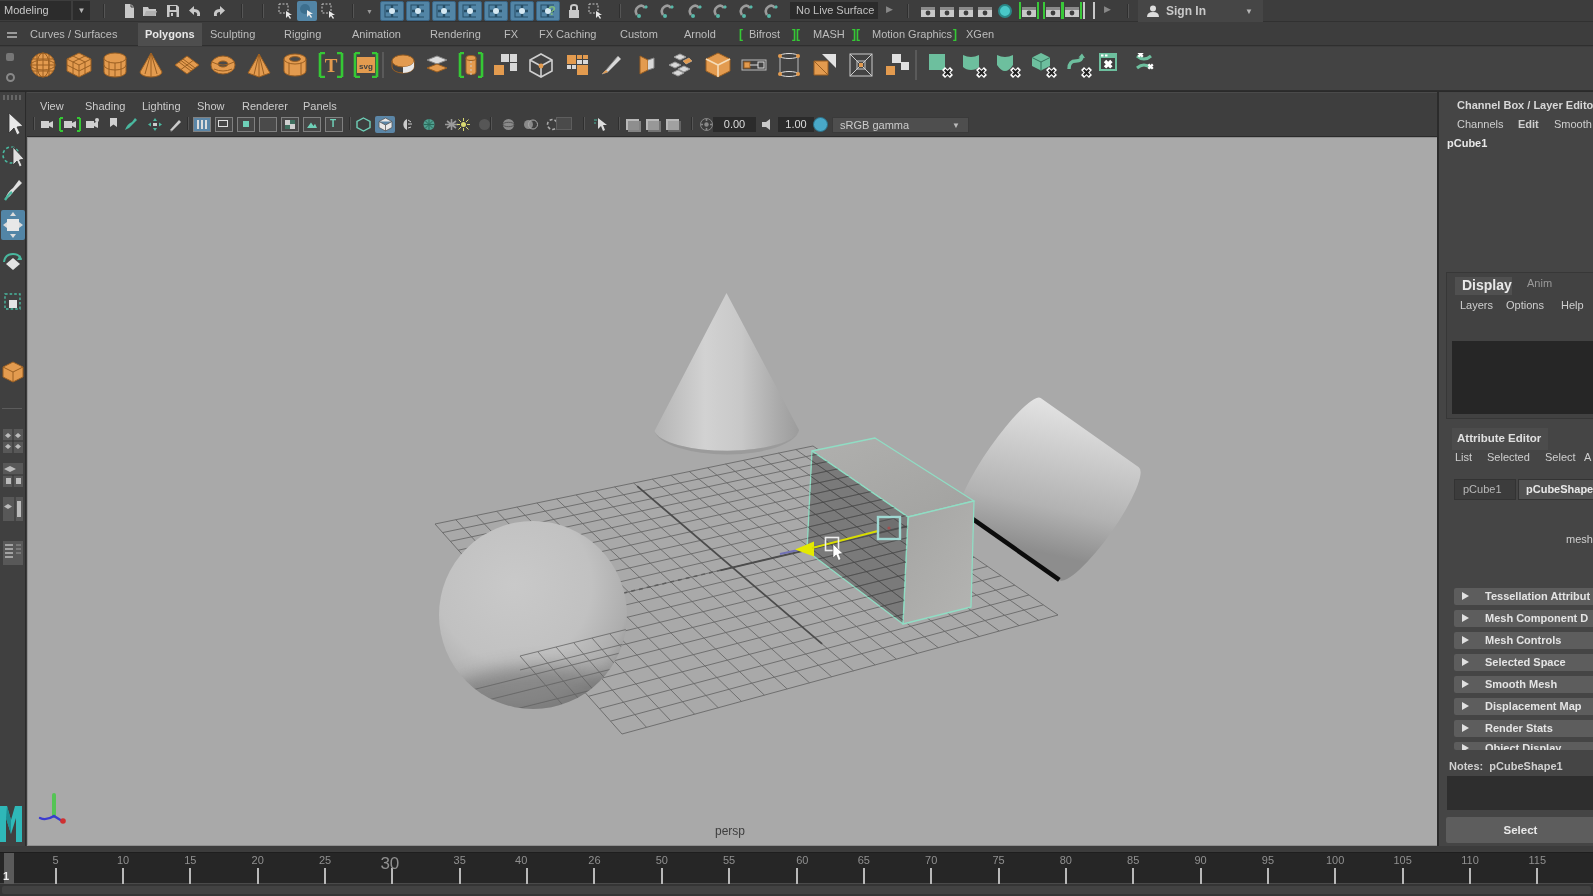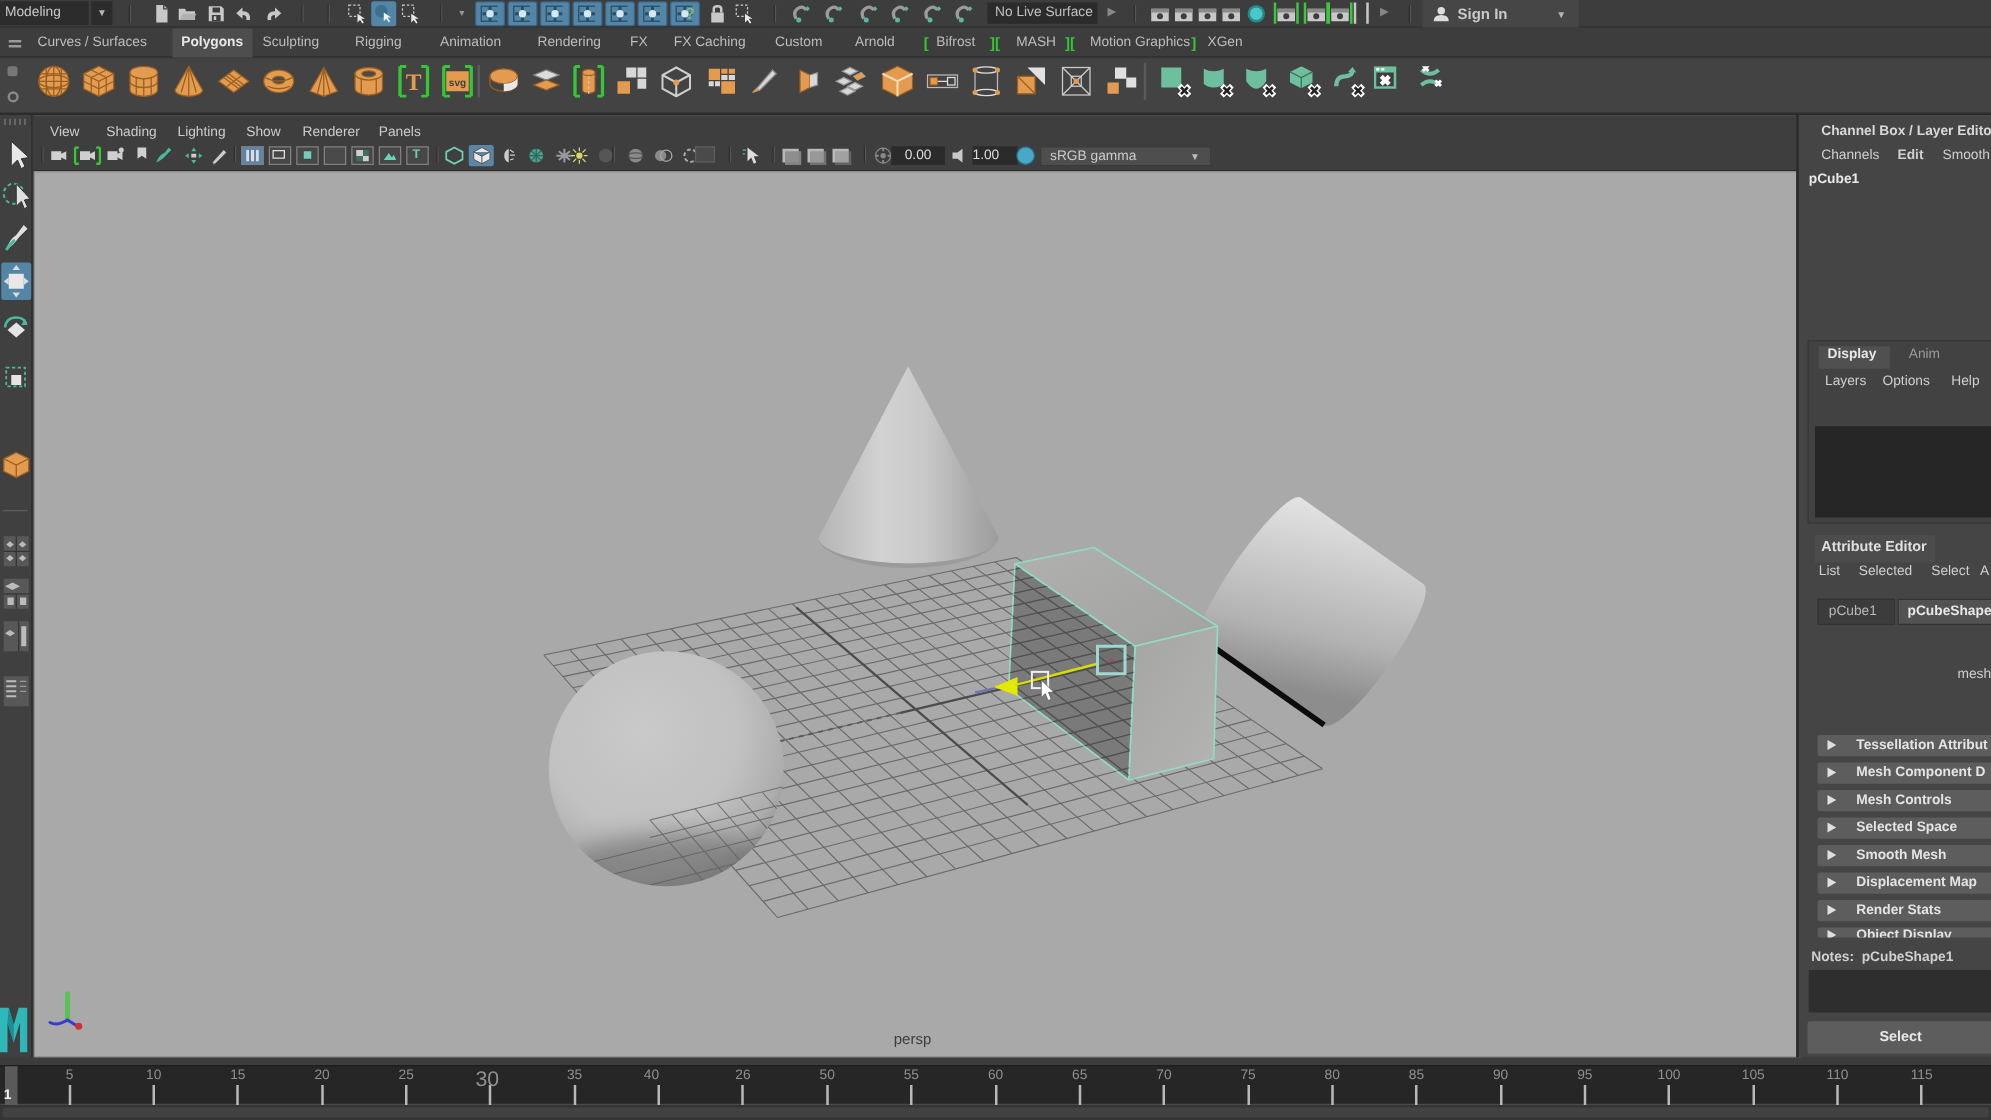--- a/index.html
+++ b/index.html
@@ -558,21 +558,21 @@
     <div style="position:absolute;left:664px;top:24px;width:2px;height:13px;background:#2f2f2f;border-right:1px solid #555"></div>
     <svg style="position:absolute;left:671px;top:24px" width="17" height="15" viewBox="0 0 17 15">
       <circle cx="8.5" cy="7.5" r="6" fill="#3b3b3b" stroke="#888"></circle>
       <circle cx="8.5" cy="7.5" r="2.2" fill="#888"></circle>
       <path d="M8.5 1.5 V4 M8.5 11 V13.5 M2.5 7.5 H5 M12 7.5 H14.5" stroke="#888" stroke-width="1.6"></path>
     </svg>
     <div style="position:absolute;left:686px;top:24px;width:43px;height:15px;background:#2b2b2b;color:#dcdcdc;font-size:11px;line-height:15px;text-align:center">0.00</div>
     <svg style="position:absolute;left:733px;top:24px" width="15" height="15" viewBox="0 0 15 15">
       <path d="M2 5 h4 l4 -3 v11 l-4 -3 h-4 Z" fill="#c8c8c8"></path>
     </svg>
-    <div style="position:absolute;left:751px;top:24px;width:36px;height:15px;background:#2b2b2b;color:#dcdcdc;font-size:11px;line-height:15px;text-align:left">1.00</div>
+    <div style="position:absolute;left:751px;top:24px;width:36px;height:15px;background:#2b2b2b;color:#dcdcdc;font-size:11px;line-height:15px;text-align:center">1.00</div>
     <div style="position:absolute;left:786px;top:24px;width:15px;height:15px;border-radius:50%;background:#49a8c8;border:1px solid #2a7088"></div>
     <div style="position:absolute;left:805px;top:24px;width:137px;height:16px;background:#4e4e4e;border:1px solid #3a3a3a;color:#ccc;font-size:11px;line-height:15px;padding-left:7px">sRGB gamma</div>
     <div style="position:absolute;left:925px;top:28px;color:#bbb;font-size:8px">▼</div>
   </div>
 <div style="position:absolute;left:27px;top:137px;width:1414px;height:709px;background:#a9a9a9;box-shadow:inset 0 0 0 1px #8f8f8f"></div>
 
 <svg width="1416" height="709" viewBox="0 0 1416 709" style="position:absolute;left:27px;top:137px">
 <defs>
   <radialGradient id="sph" cx="40%" cy="34%" r="75%">
     <stop offset="0%" stop-color="#c9c9c9"></stop>
@@ -669,21 +669,21 @@
 </g>
 </svg>
 <div style="position:absolute;left:1437px;top:92px;width:156px;height:754px;background:#454545;border-left:2px solid #2b2b2b">
     <div style="position:absolute;left:18px;top:7px;font-size:11px;color:#d8d8d8;font-weight:bold;white-space:nowrap;">Channel Box / Layer Editor</div>
     <div style="position:absolute;left:18px;top:26px;font-size:11px;color:#cfcfcf;white-space:nowrap;">Channels</div>
     <div style="position:absolute;left:79px;top:26px;font-size:11px;color:#cfcfcf;white-space:nowrap;font-weight:bold;">Edit</div>
     <div style="position:absolute;left:115px;top:26px;font-size:11px;color:#cfcfcf;white-space:nowrap;">Smooth</div>
     <div style="position:absolute;left:8px;top:45px;font-size:11px;color:#e8e8e8;font-weight:bold;white-space:nowrap;">pCube1</div>
     <div style="position:absolute;left:7px;top:180px;width:149px;height:147px;background:#424242;border:1px solid #373737">
       <div style="position:absolute;left:8px;top:4px;width:57px;height:18px;background:#505050"></div>
-      <div style="position:absolute;left:15px;top:4px;font-size:11px;color:#e8e8e8;font-weight:bold;white-space:nowrap;">Display</div>
+      <div style="position:absolute;left:15px;top:4px;font-size:14px;color:#e8e8e8;font-weight:bold;white-space:nowrap;">Display</div>
       <div style="position:absolute;left:80px;top:4px;font-size:11px;color:#9a9a9a;white-space:nowrap;">Anim</div>
       <div style="position:absolute;left:13px;top:26px;font-size:11px;color:#cfcfcf;white-space:nowrap;">Layers</div>
       <div style="position:absolute;left:59px;top:26px;font-size:11px;color:#cfcfcf;white-space:nowrap;">Options</div>
       <div style="position:absolute;left:114px;top:26px;font-size:11px;color:#cfcfcf;white-space:nowrap;">Help</div>
       <div style="position:absolute;left:5px;top:68px;width:144px;height:73px;background:#262626"></div>
     </div>
     <div style="position:absolute;left:13px;top:336px;width:96px;height:22px;background:#4c4c4c"></div>
     <div style="position:absolute;left:18px;top:340px;font-size:11.5px;color:#e0e0e0;font-weight:bold;white-space:nowrap;">Attribute Editor</div>
     <div style="position:absolute;left:16px;top:359px;font-size:11px;color:#cfcfcf;white-space:nowrap;">List</div>
     <div style="position:absolute;left:48px;top:359px;font-size:11px;color:#cfcfcf;white-space:nowrap;">Selected</div>
@@ -748,21 +748,21 @@
       <div style="position:absolute;left:447.7px;top:1px;width:24px;text-align:center;font-size:11px;color:#909090">35</div>
       <div style="position:absolute;left:526.1px;top:15px;width:2px;height:17px;background:#b8b8b8"></div>
       <div style="position:absolute;left:515.1px;top:1px;width:24px;text-align:left;font-size:11px;color:#909090">40</div>
       <div style="position:absolute;left:593.4px;top:15px;width:2px;height:17px;background:#b8b8b8"></div>
       <div style="position:absolute;left:582.4px;top:1px;width:24px;text-align:center;font-size:11px;color:#909090">26</div>
       <div style="position:absolute;left:660.8px;top:15px;width:2px;height:17px;background:#b8b8b8"></div>
       <div style="position:absolute;left:649.8px;top:1px;width:24px;text-align:center;font-size:11px;color:#909090">50</div>
       <div style="position:absolute;left:728.1px;top:15px;width:2px;height:17px;background:#b8b8b8"></div>
       <div style="position:absolute;left:717.1px;top:1px;width:24px;text-align:center;font-size:11px;color:#909090">55</div>
       <div style="position:absolute;left:795.5px;top:15px;width:2px;height:17px;background:#b8b8b8"></div>
-      <div style="position:absolute;left:784.5px;top:1px;width:24px;text-align:center;font-size:11px;color:#909090">60</div>
+      <div style="position:absolute;left:784.5px;top:1px;width:24px;text-align:right;font-size:11px;color:#909090">60</div>
       <div style="position:absolute;left:862.8px;top:15px;width:2px;height:17px;background:#b8b8b8"></div>
       <div style="position:absolute;left:851.8px;top:1px;width:24px;text-align:center;font-size:11px;color:#909090">65</div>
       <div style="position:absolute;left:930.2px;top:15px;width:2px;height:17px;background:#b8b8b8"></div>
       <div style="position:absolute;left:919.2px;top:1px;width:24px;text-align:center;font-size:11px;color:#909090">70</div>
       <div style="position:absolute;left:997.5px;top:15px;width:2px;height:17px;background:#b8b8b8"></div>
       <div style="position:absolute;left:986.5px;top:1px;width:24px;text-align:center;font-size:11px;color:#909090">75</div>
       <div style="position:absolute;left:1064.8px;top:15px;width:2px;height:17px;background:#b8b8b8"></div>
       <div style="position:absolute;left:1053.8px;top:1px;width:24px;text-align:center;font-size:11px;color:#909090">80</div>
       <div style="position:absolute;left:1132.2px;top:15px;width:2px;height:17px;background:#b8b8b8"></div>
       <div style="position:absolute;left:1121.2px;top:1px;width:24px;text-align:center;font-size:11px;color:#909090">85</div>

